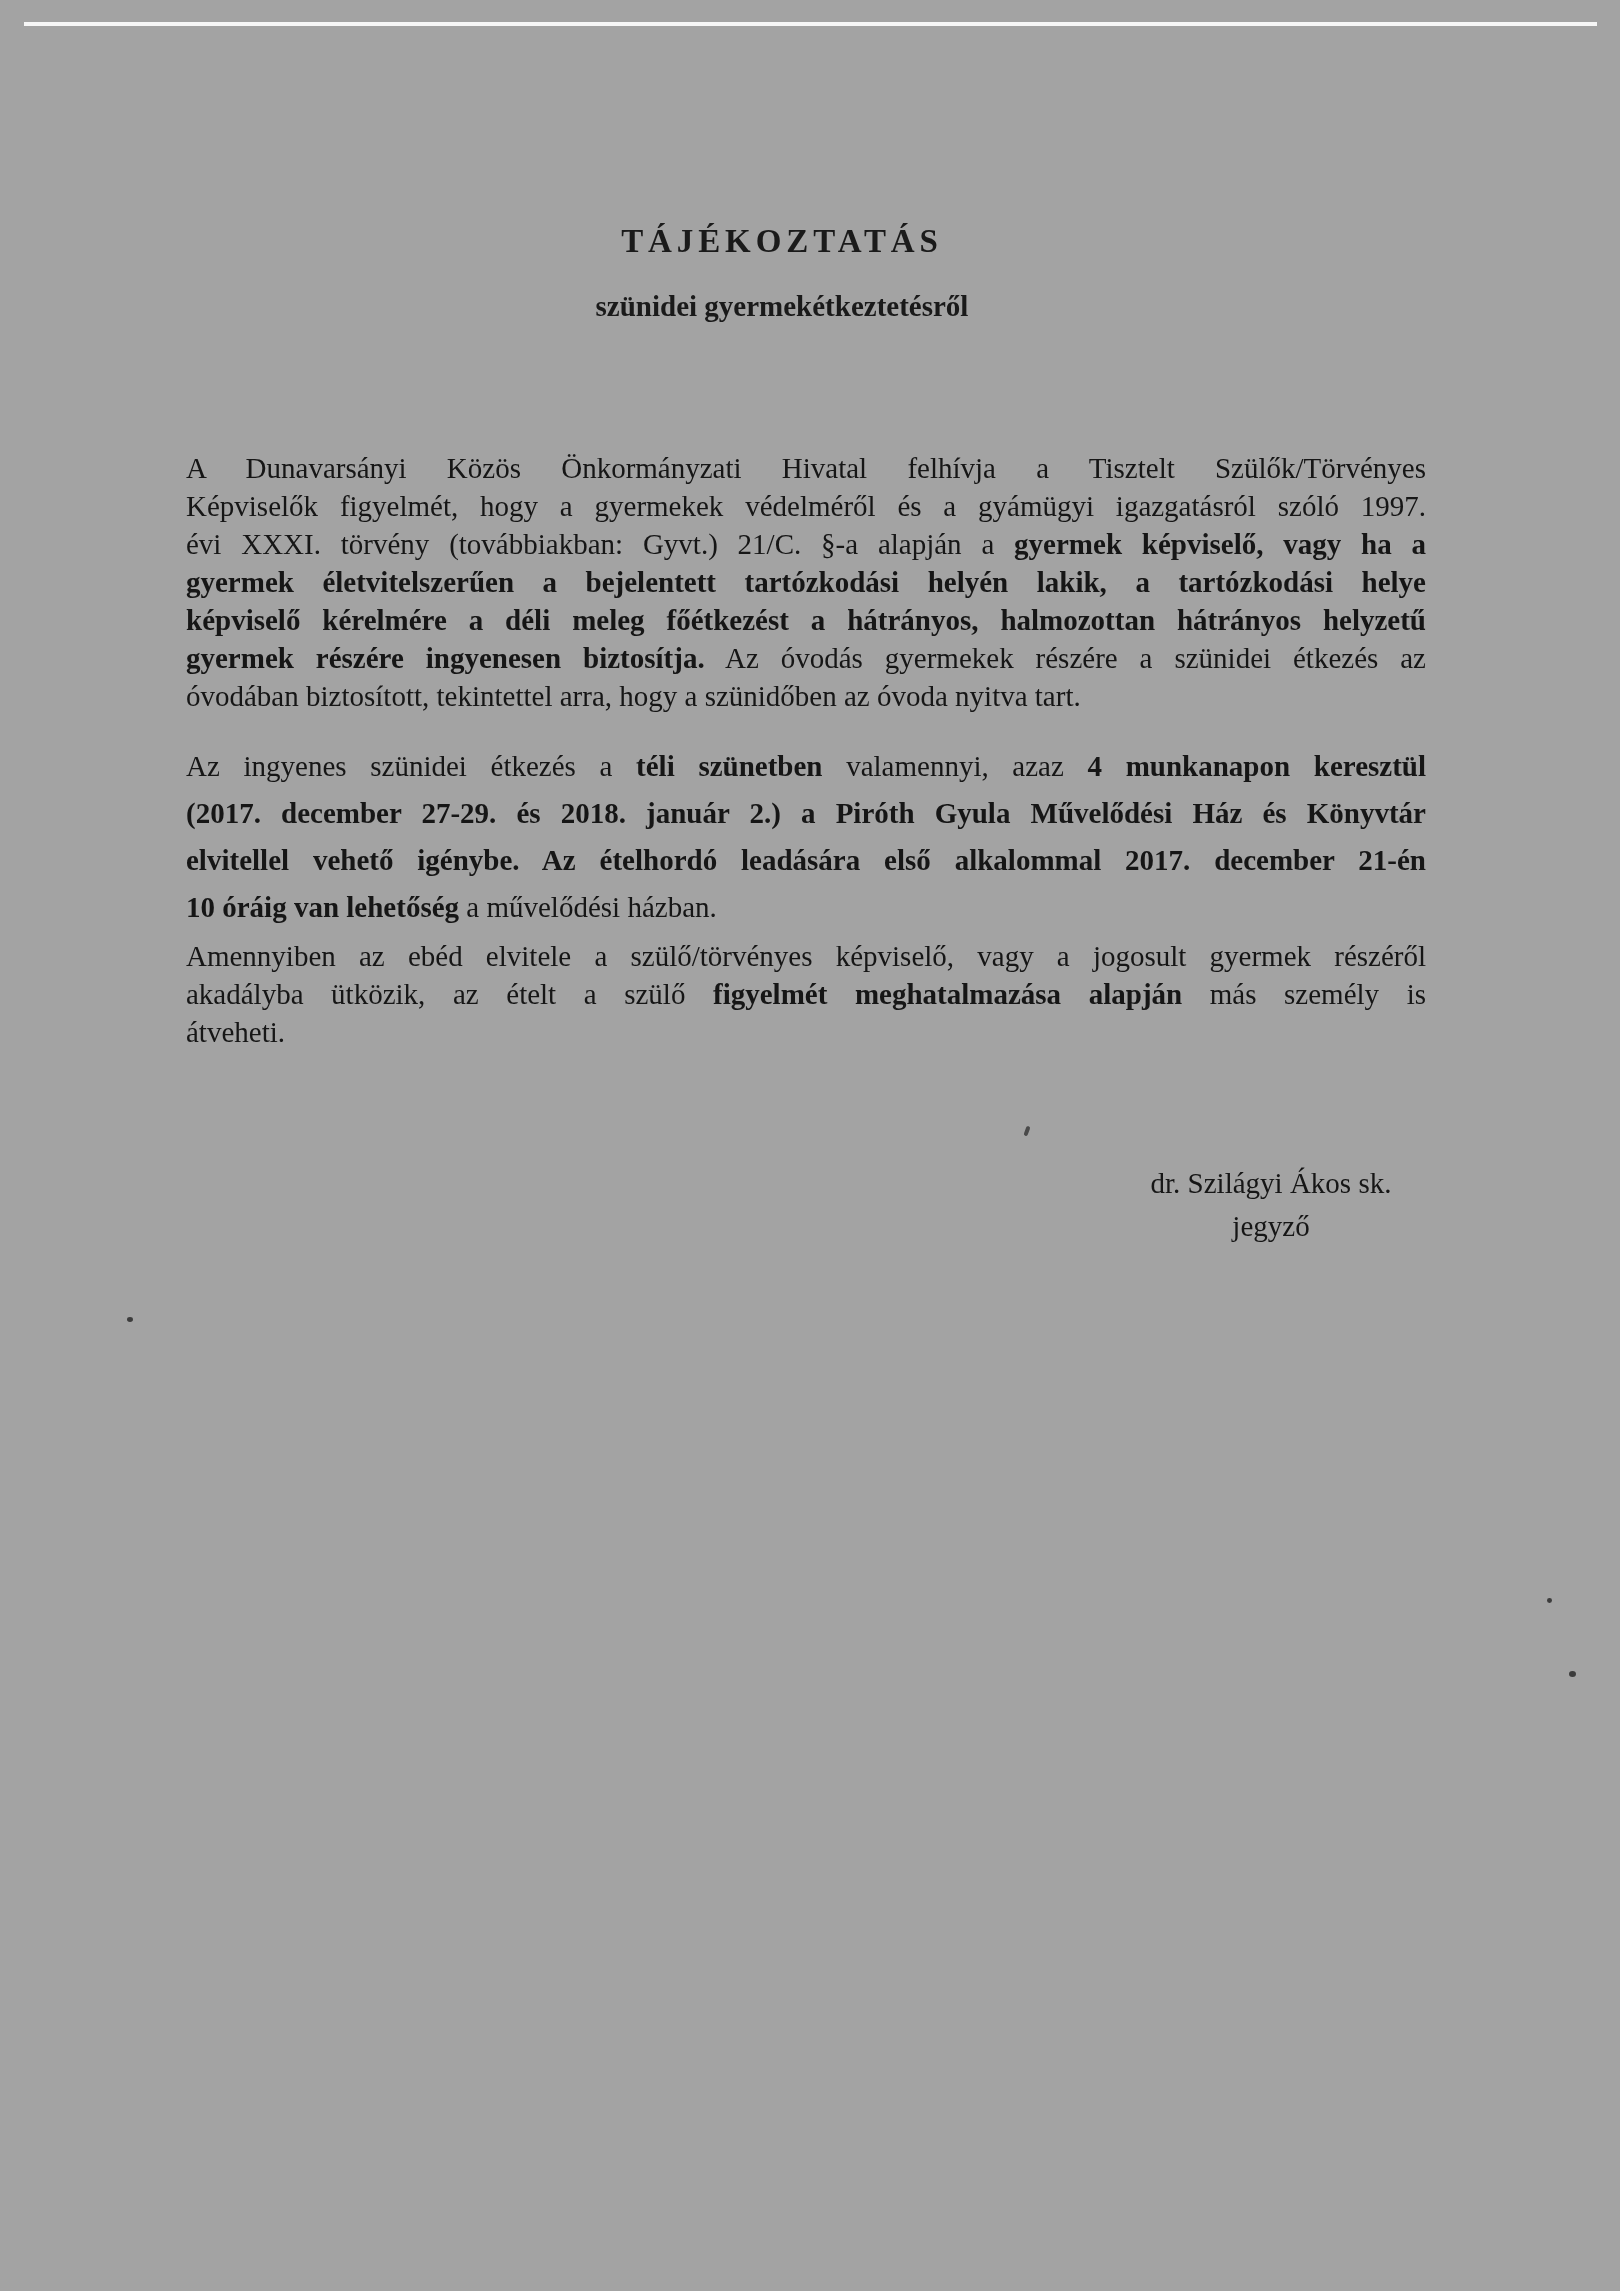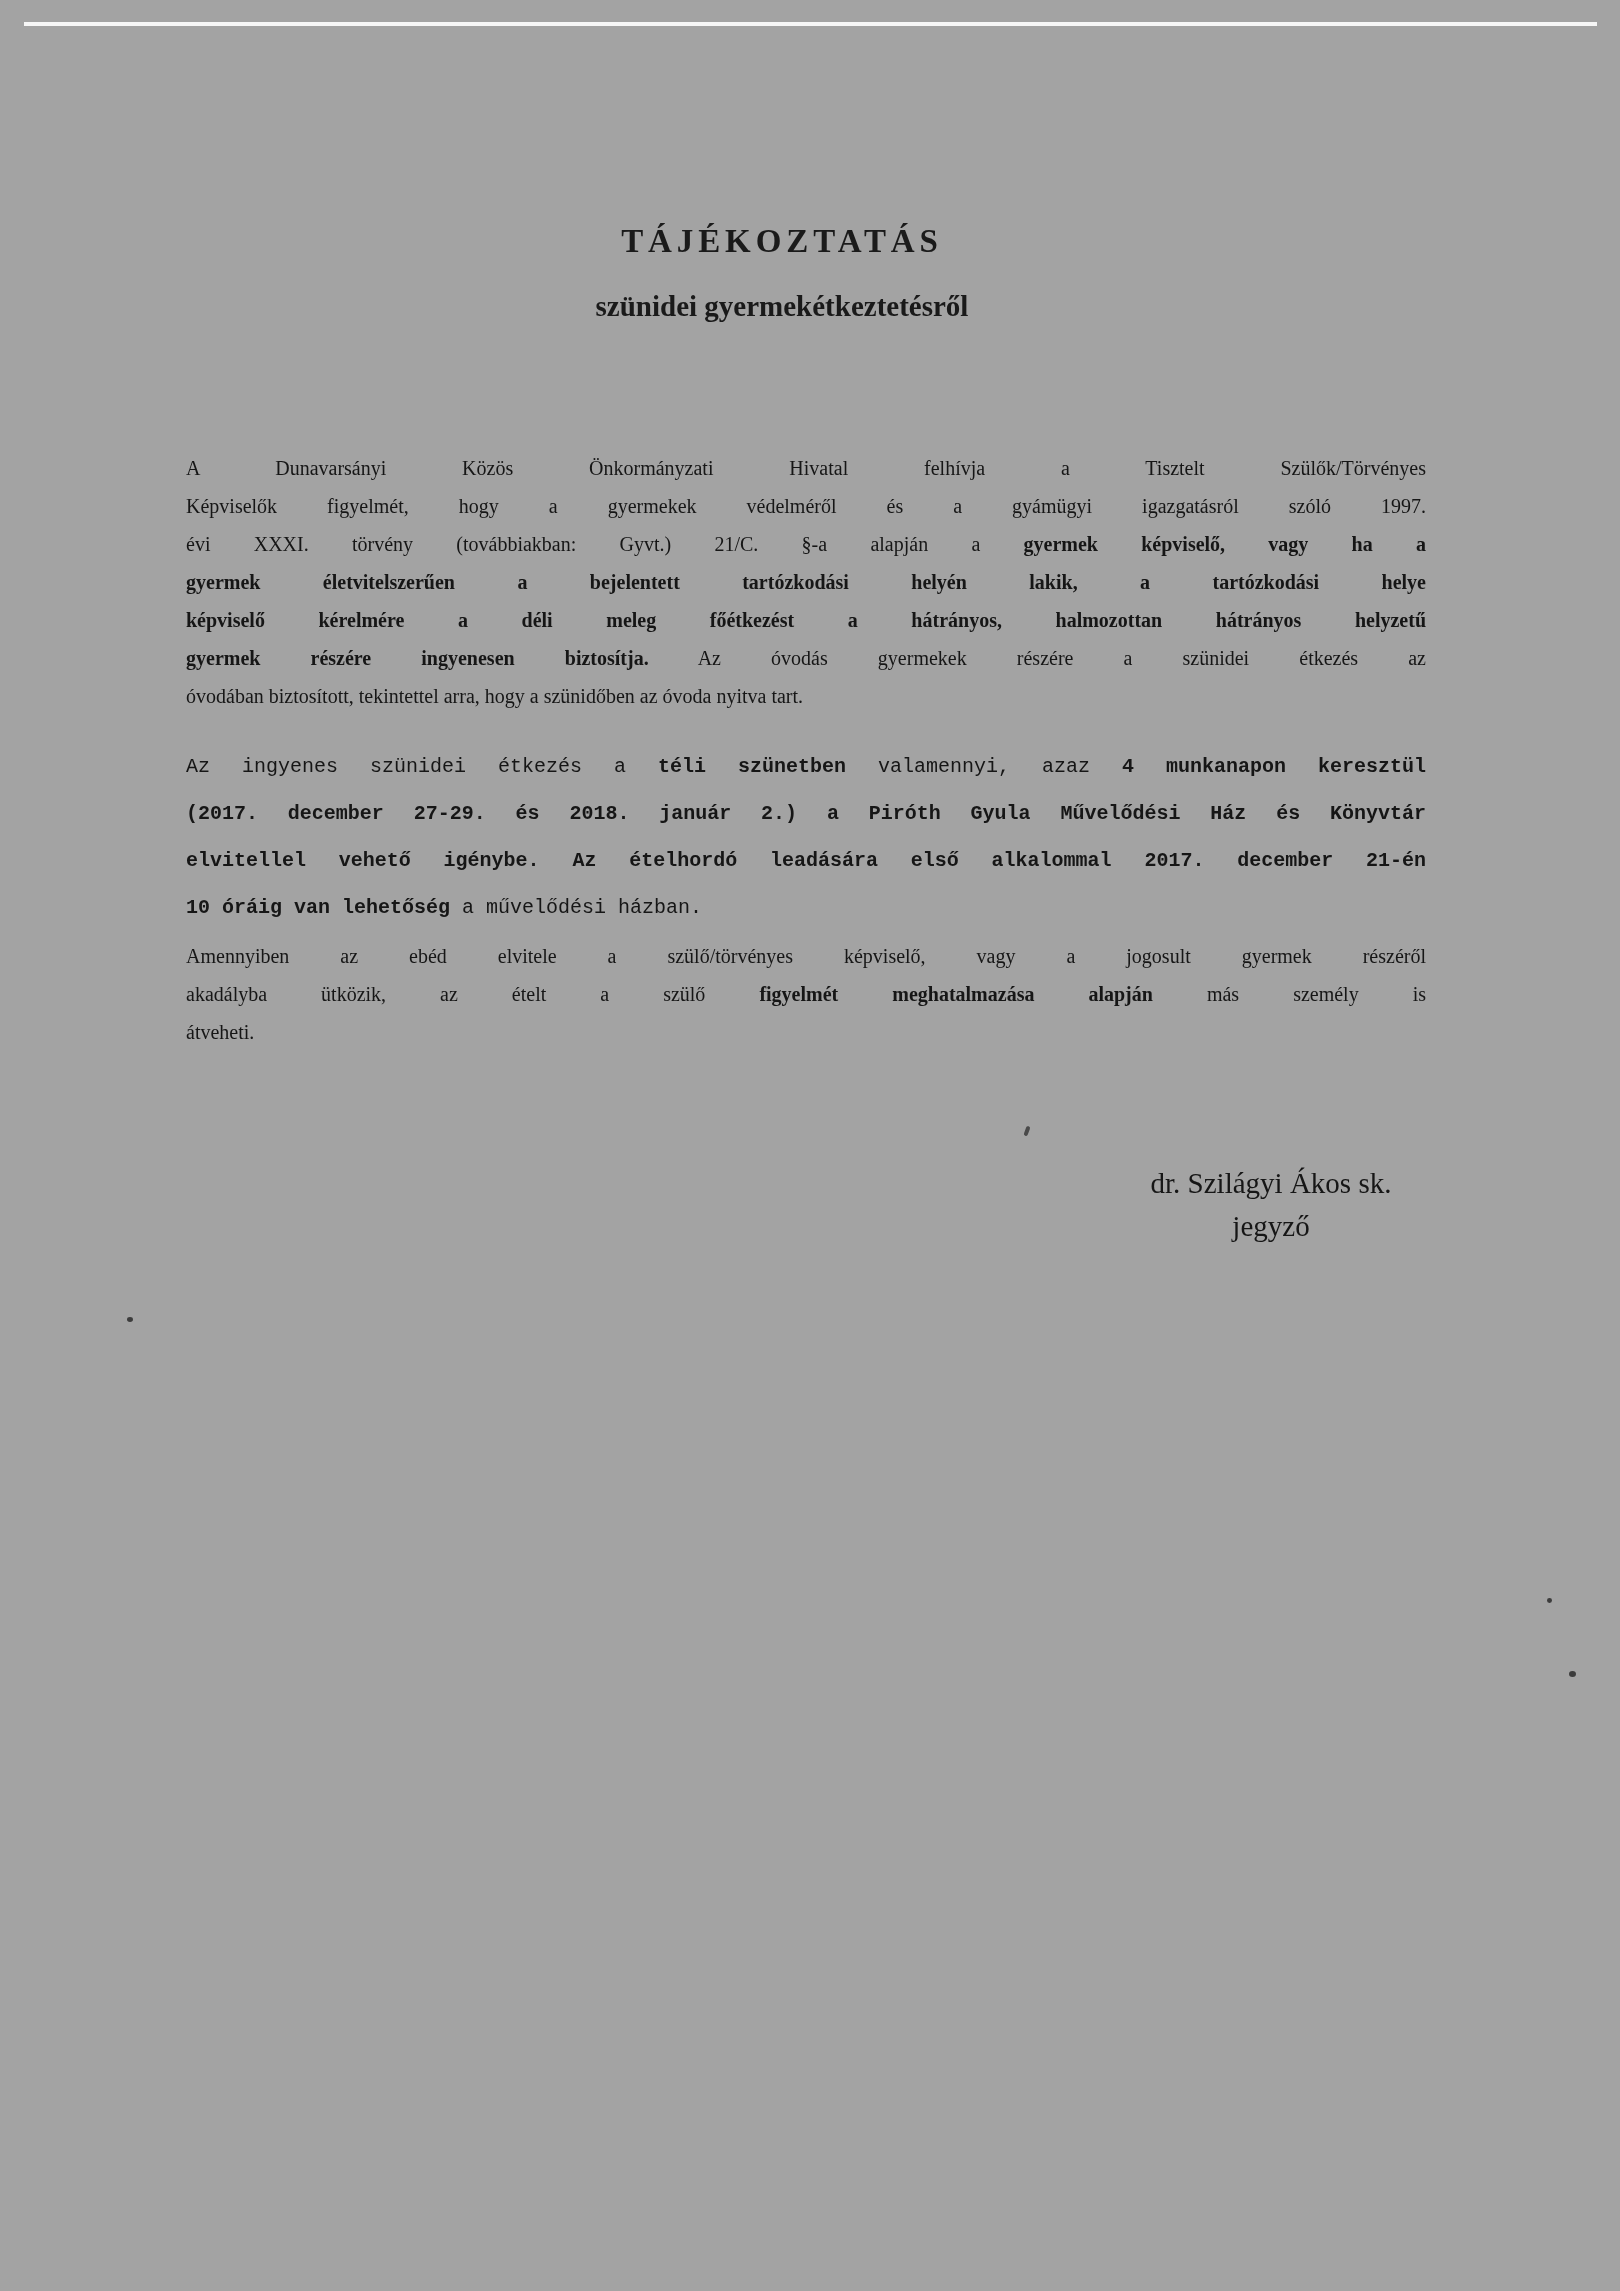--- a/index.html
+++ b/index.html
@@ -36,29 +36,29 @@
     font-size: 29px;
     font-weight: bold;
     line-height: 35px;
     color: #1a1a1a;
   }
   .body-block {
     margin-left: 186px;
     width: 1240px;
   }
   .para .line {
-    font-size: 20px;
+    font-size: 29px;
     line-height: 38px;
     text-align: justify;
     text-align-last: justify;
     white-space: normal;
   }
   .para .line.last { text-align-last: left; }
   .p1 { margin-top: 125px; }
-  .p2 { margin-top: 27.4px; font-family: Liberation Mono, monospace; }
+  .p2 { margin-top: 27.4px; }
   .p2 .line { line-height: 47px; }
   .p3 { margin-top: 5.9px; }
   .b { font-weight: bold; }
   .signature {
     margin-top: 111px;
     margin-left: auto;
     margin-right: 196px;
     width: 306px;
     text-align: center;
     font-size: 29px;

